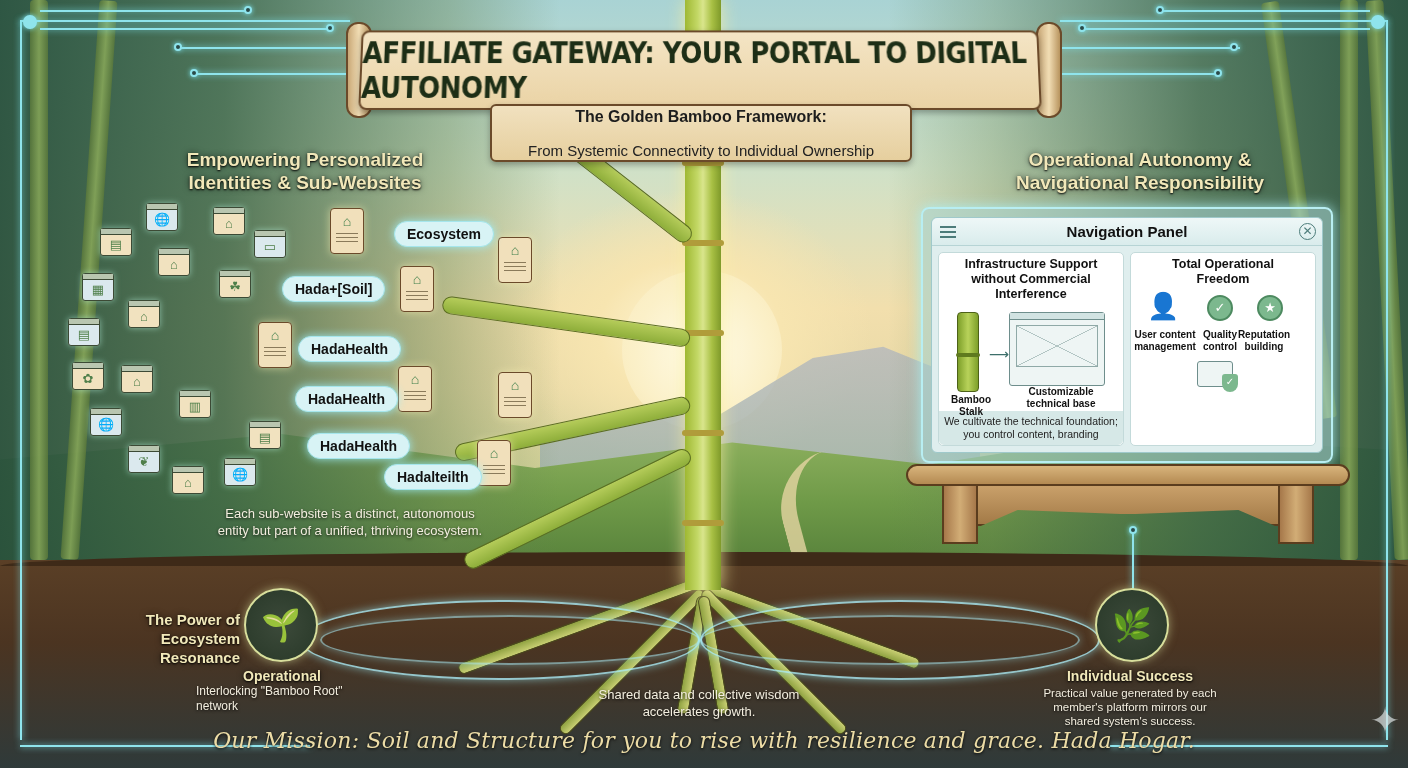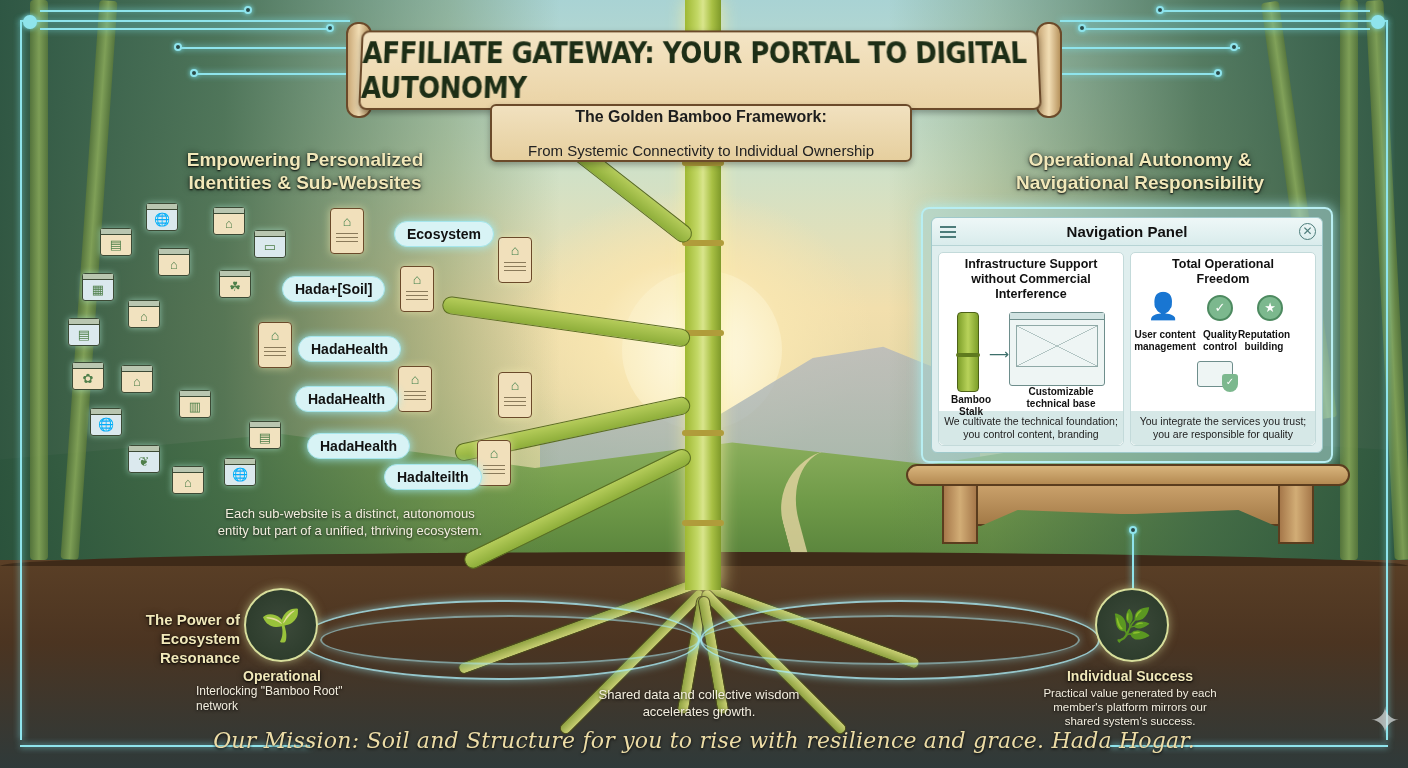--- a/index.html
+++ b/index.html
@@ -475,24 +475,20 @@
               <div>control</div>
             </div>
             <div class="mini-label" style="left:104px;top:42px;width:58px;">
               <div>Reputation</div>
               <div>building</div>
             </div>
             <div style="position:absolute;left:66px;top:74px;width:36px;height:26px;border:1.5px solid #6e8e8c;border-radius:3px;background:#eef5f4;">
               <div style="position:absolute;right:-6px;bottom:-6px;width:16px;height:18px;background:#7cb88e;border-radius:3px 3px 8px 8px;color:#fff;font-size:10px;text-align:center;line-height:16px;">✓</div>
             </div>
           </div>
-          <div class="card-foot">
-            <div>You integrate the services you trust;</div>
-            <div>you are responsible for quality</div>
-          </div>
         </div>
       </div>
     </div>
   </div>
 
   <div class="bench-top"></div>
   <div class="bench-frame"></div>
   <div class="bench-leg" style="left:942px;"></div>
   <div class="bench-leg" style="left:1278px;"></div>
 

